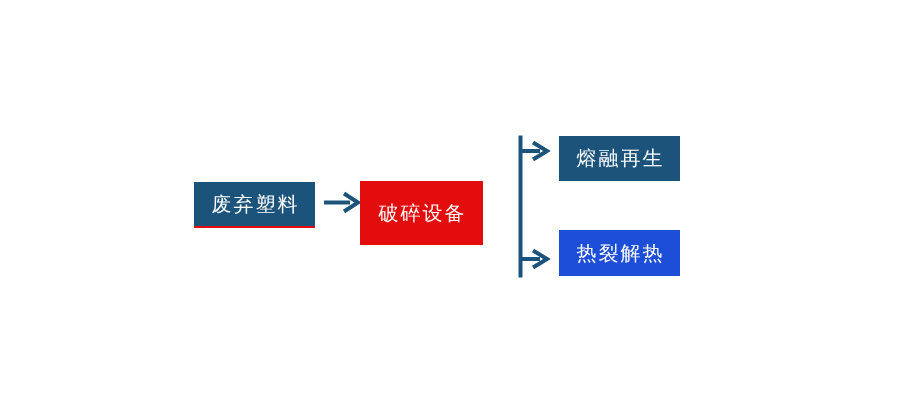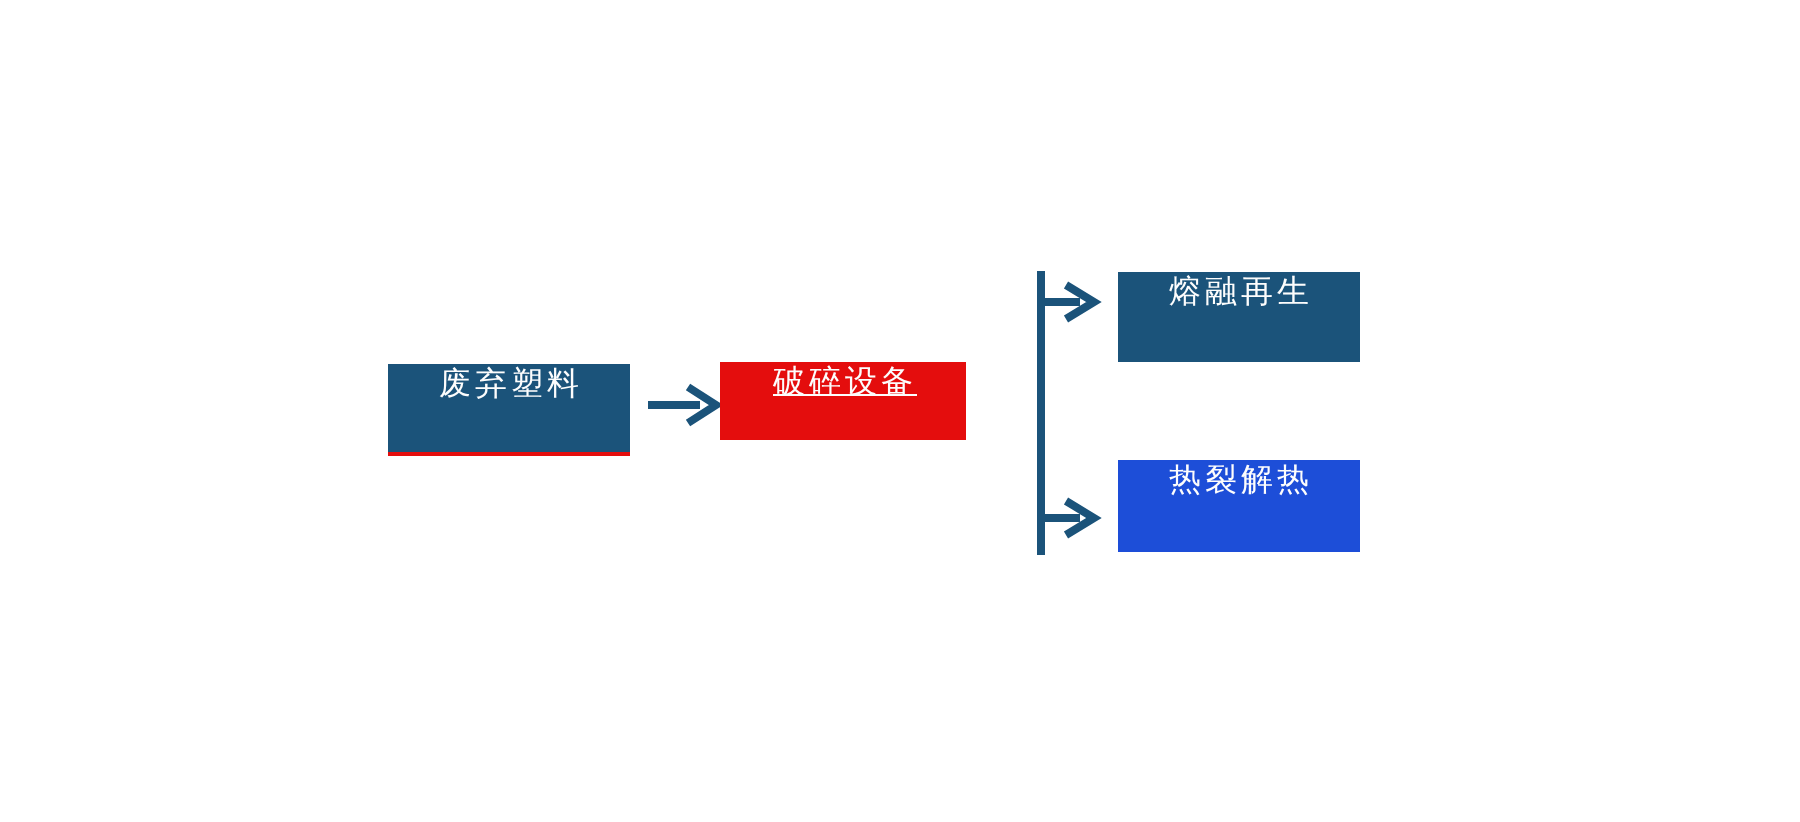--- a/index.html
+++ b/index.html
@@ -6,30 +6,30 @@
   body {
     width: 900px; height: 411px;
     background: #ffffff;
     font-family: "Liberation Sans", "DejaVu Sans", sans-serif;
     position: relative; overflow: hidden;
   }
   .canvas { position: absolute; left: 0; top: 0; width: 900px; height: 411px; }
   .node {
     position: absolute;
     box-sizing: border-box;
-    display: flex; justify-content: center;
-    font-size: 16px;
+    display: flex; align-items: center; justify-content: center;
+    font-size: 20px;
     letter-spacing: 2px;
     color: #fdfdfd;
     text-align: center;
     user-select: none;
   }
   .node span { margin-right: -2px;  }
   #node-waste  { left: 194px; top: 182px; width: 121px; height: 46px; border-bottom: 2px solid #fca5a5; }
-  #node-crush  { left: 360px; top: 181px; width: 123px; height: 39px; text-decoration: underline; }
+  #node-crush  { left: 360px; top: 181px; width: 123px; height: 64px; }
   #node-melt   { left: 559px; top: 136px; width: 121px; height: 45px; }
   #node-pyro   { left: 559px; top: 230px; width: 121px; height: 46px; }
   .conn { position: absolute; overflow: visible; }
   #arrow-mid   { left: 320px; top: 190px; }
   #branch      { left: 516px; top: 134px; }
 </style>
 </head>
 <body>
 
 <div class="canvas">

